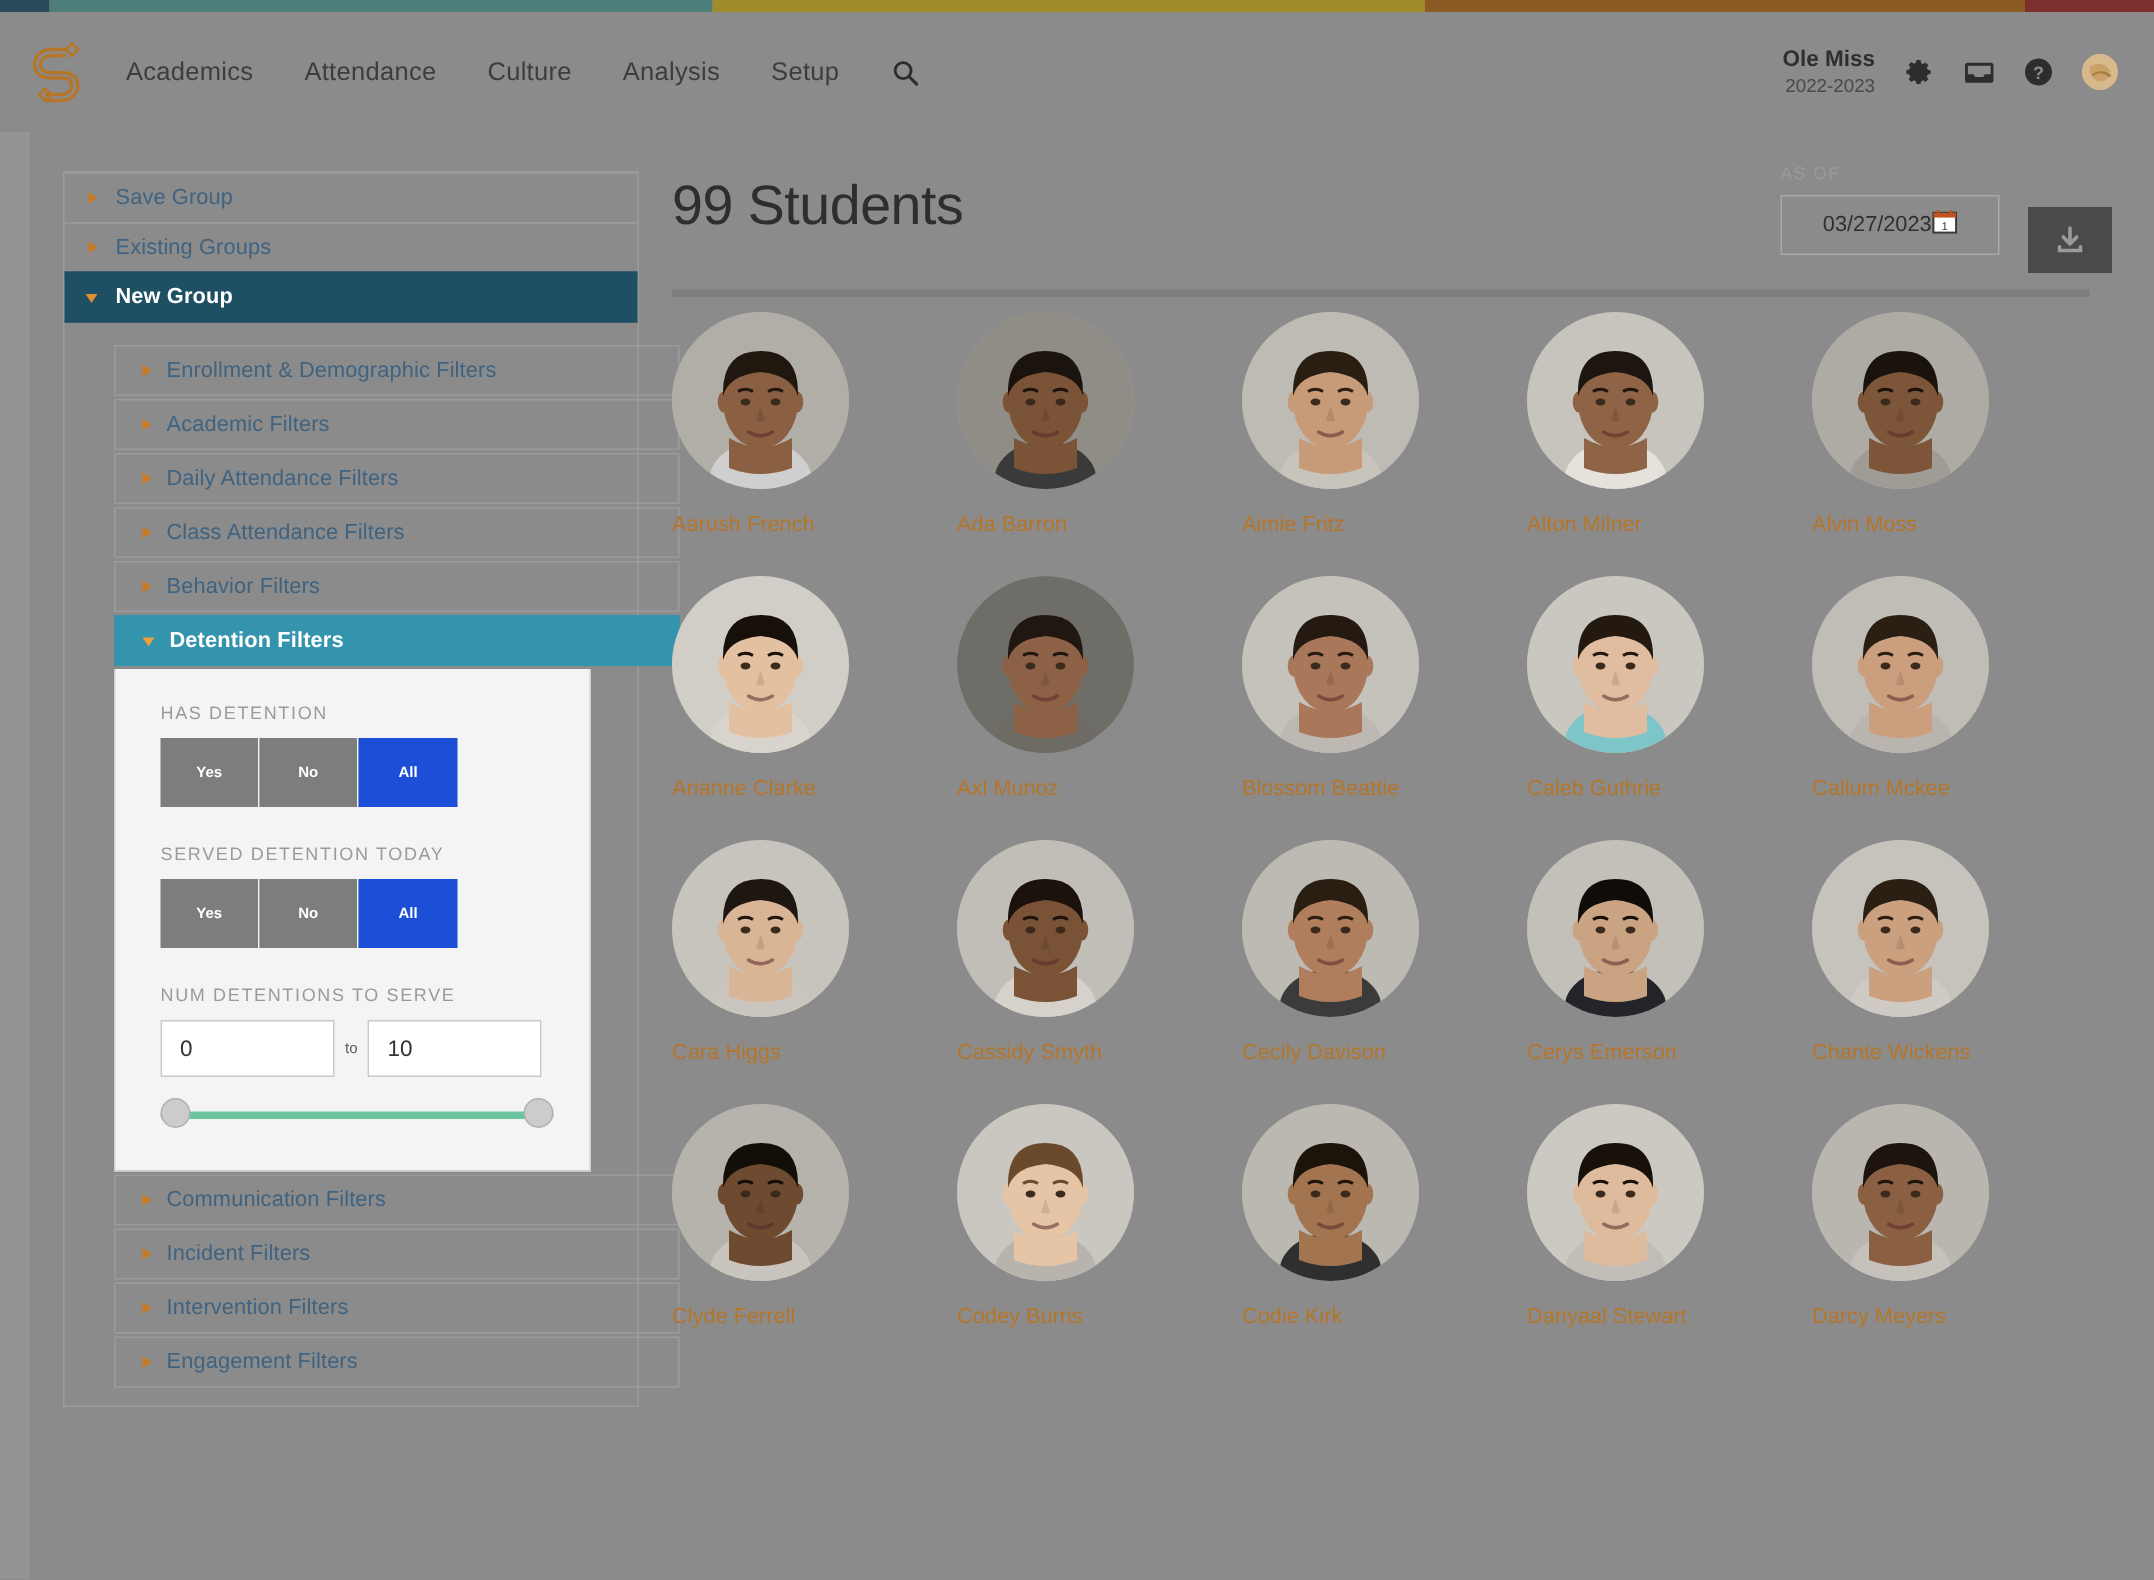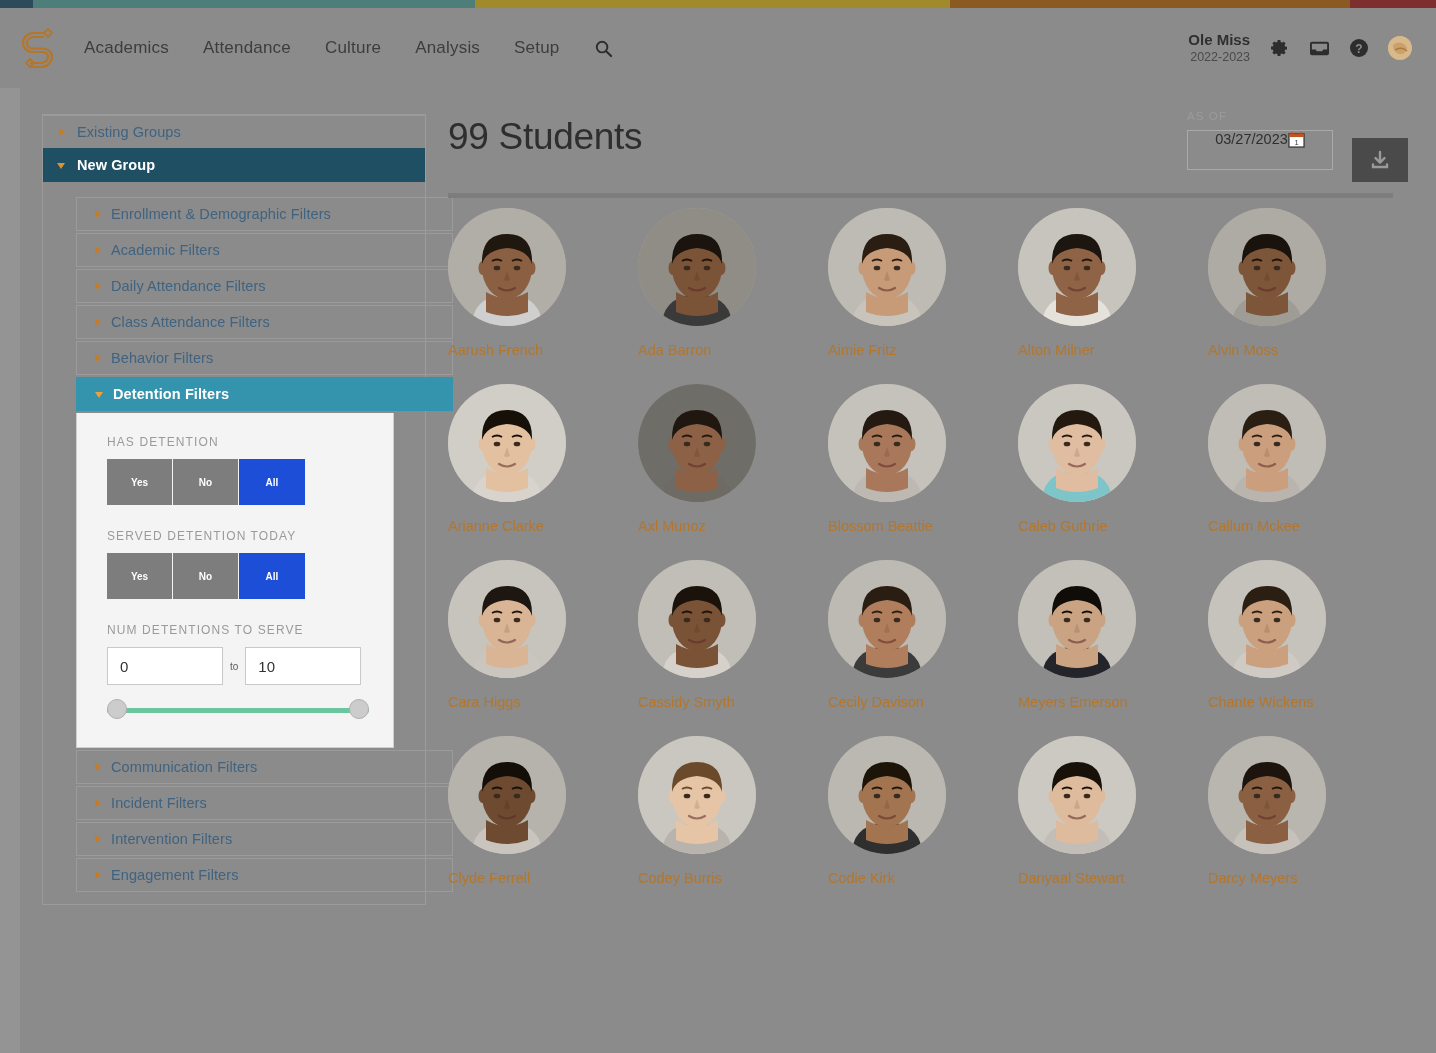--- a/index.html
+++ b/index.html
@@ -185,21 +185,21 @@
     font-size: 37px; color: #2e2e2e; font-weight: 400;
     letter-spacing: -.3px;
   }
   .asof-block { position: absolute; right: 71px; top: 12px; width: 150px; }
   .asof-label {
     font-size: 11.5px; color: #9b9b9b; letter-spacing: 1.1px; margin-bottom: 8px;
   }
   .date-field {
     width: 146px; height: 40px;
     border: 1px solid #a9a9a9; background: transparent;
-    display: flex; justify-content: center; 
+    display: flex; align-items: center; justify-content: center; 
     cursor: pointer;
   }
   .date-text { font-size: 14.5px; color: #2f2f2f; }
   .dl-btn {
     position: absolute; right: 0; top: 40px;
     width: 56px; height: 44px; background: #4a4a4a;
     display: flex; align-items: center; justify-content: center;
     cursor: pointer;
   }
   .divider {
@@ -299,20 +299,24 @@
       </div>
     </div>
   </div>
 
   <div class="content">
 
     <div class="rail">
       <div id="top-groups">
           <div class="acc-row level0">
             <span class="caret"></span>
+            <span class="acc-label">Save Group</span>
+          </div>
+          <div class="acc-row level0">
+            <span class="caret"></span>
             <span class="acc-label">Existing Groups</span>
           </div>
           <div class="acc-row level0 active">
             <span class="caret down"></span>
             <span class="acc-label">New Group</span>
           </div>
         </div>
       <div class="sub-list">
         <div id="filters-before">
             <div class="sub-row">
@@ -663,21 +667,21 @@
                 <ellipse cx="34.5" cy="60" rx="4" ry="7" fill="#c9a382"></ellipse>
                 <ellipse cx="83.5" cy="60" rx="4" ry="7" fill="#c9a382"></ellipse>
                 <path d="M34 56 Q33 26 59 26 Q85 26 84 56 Q80 42 59 40 Q38 42 34 56 Z" fill="#100c08"></path>
                 <ellipse cx="49" cy="60" rx="3.3" ry="2.3" fill="#3a2a1e"></ellipse>
                 <ellipse cx="69" cy="60" rx="3.3" ry="2.3" fill="#3a2a1e"></ellipse>
                 <path d="M44 53 Q49 50 54 53" stroke="#100c08" stroke-width="2" fill="none"></path>
                 <path d="M64 53 Q69 50 74 53" stroke="#100c08" stroke-width="2" fill="none"></path>
                 <path d="M59 63 L56 72 Q59 74 62 72 Z" fill="rgba(0,0,0,.10)"></path>
                 <path d="M51 80 Q59 85 67 80" stroke="rgba(90,40,40,.55)" stroke-width="2.2" fill="none" stroke-linecap="round"></path>
               </svg></div>
-            <div class="card-name">Meyers Emerson</div>
+            <div class="card-name">Cerys Emerson</div>
           </div>
           <div class="card">
             <div class="face"><svg width="118" height="118" viewBox="0 0 118 118">
                 <rect width="118" height="118" fill="#c5c3bc"></rect>
                 <ellipse cx="59" cy="112" rx="34" ry="26" fill="#cfcbc4"></ellipse>
                 <path d="M38 84 Q59 96 80 84 L80 104 Q59 112 38 104 Z" fill="#caa07e"></path>
                 <ellipse cx="59" cy="60" rx="25" ry="31" fill="#caa07e"></ellipse>
                 <ellipse cx="34.5" cy="60" rx="4" ry="7" fill="#caa07e"></ellipse>
                 <ellipse cx="83.5" cy="60" rx="4" ry="7" fill="#caa07e"></ellipse>
                 <path d="M34 56 Q33 26 59 26 Q85 26 84 56 Q80 42 59 40 Q38 42 34 56 Z" fill="#2b1e13"></path>

